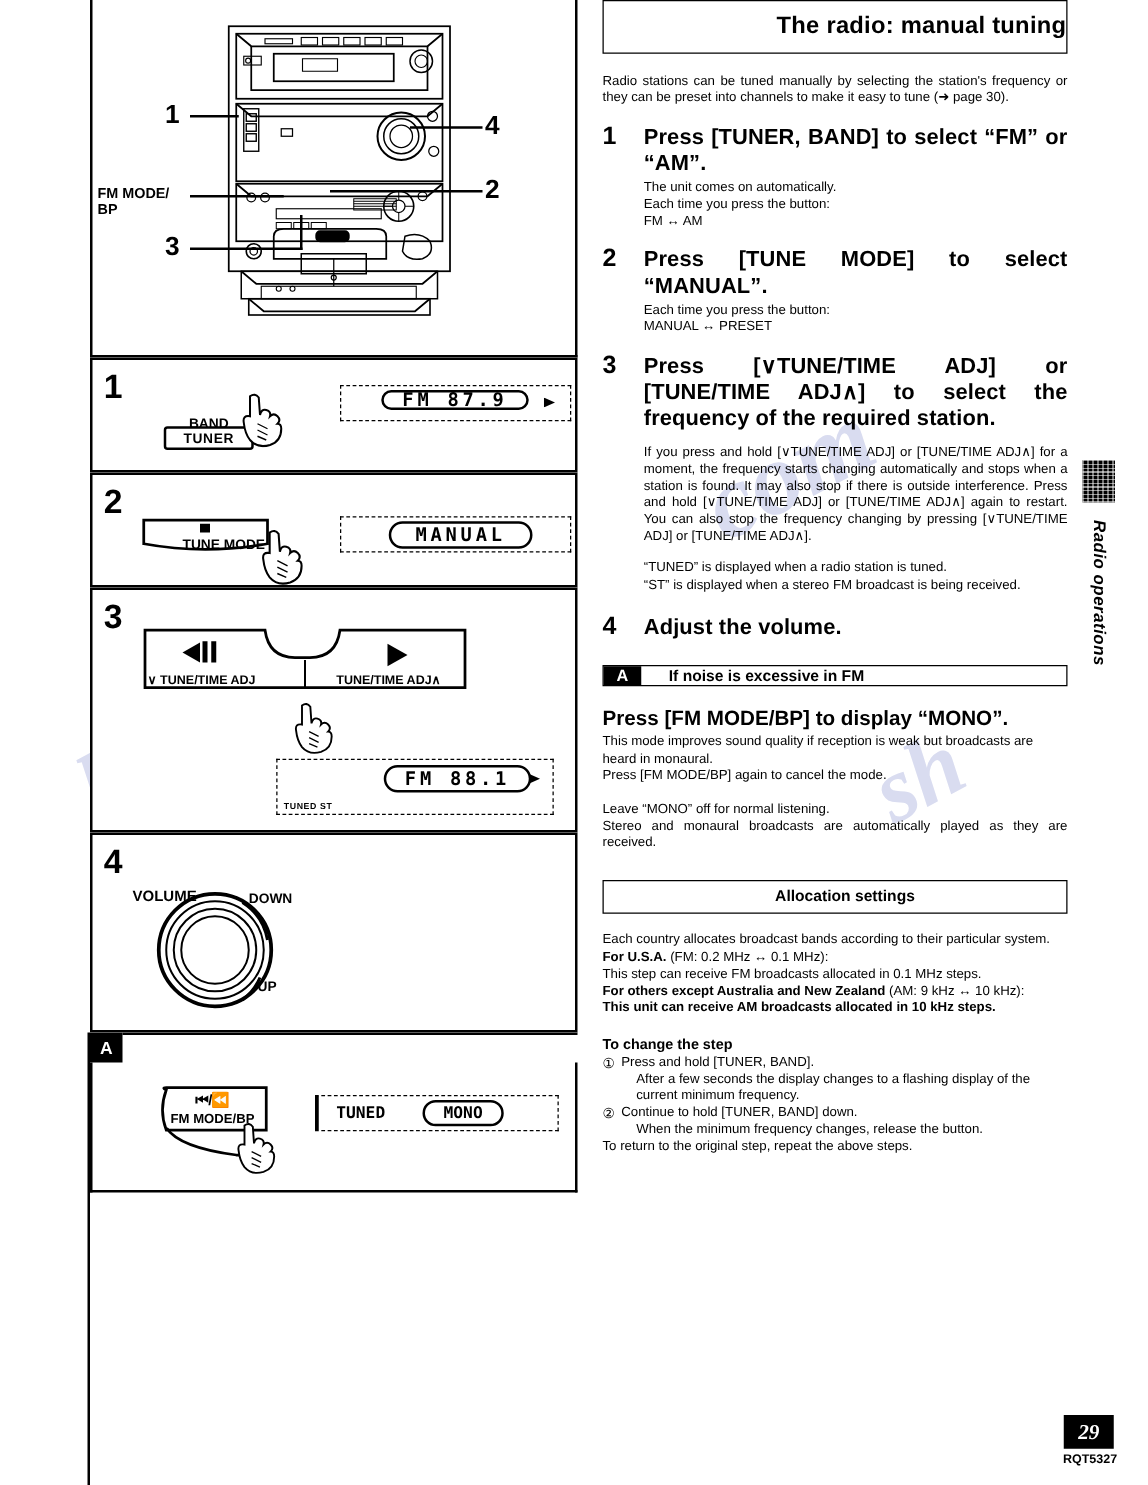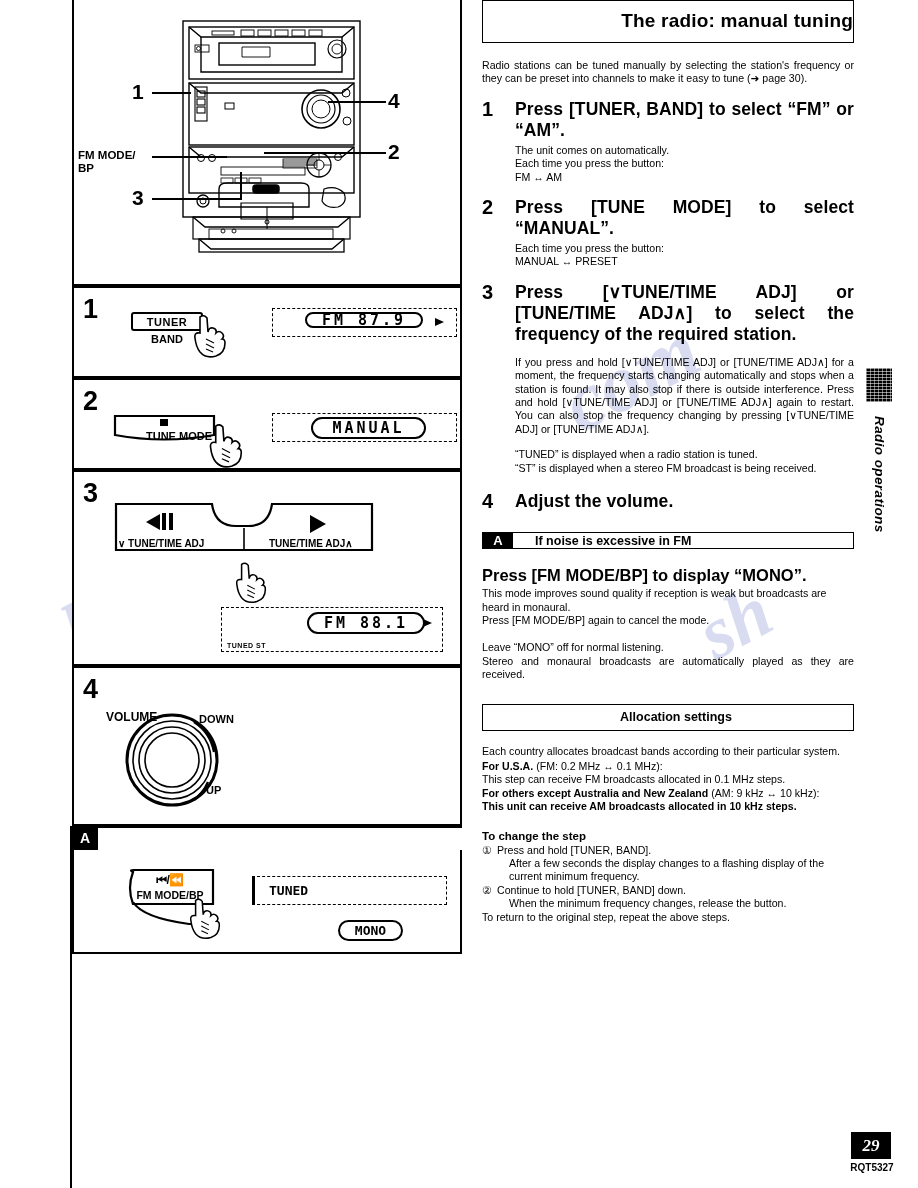--- a/index.html
+++ b/index.html
@@ -43,21 +43,21 @@
   }
   .seg {
     font-family:"DejaVu Sans Mono", monospace; font-weight:bold;
     letter-spacing:3px;
   }
 
   
   .btn-ill {
     position:absolute; border:2.5px solid #000; background:#fff;
     display:flex; align-items:center; justify-content:center;
-    font-weight:bold; font-size:11px; letter-spacing:0.5px;
+    font-weight:bold; font-size:11px; letter-spacing:0.5px;margin-top:29px;
   }
   .hand { position:absolute; }
 
   
   #right-col { position:absolute; left:482px; top:0px; width:372px; }
   .hdr-box {
     border:1.5px solid #000; text-align:right; font-weight:bold;
     font-size:19px; padding:9px 0 10px 0; letter-spacing:0.2px;
   }
   .body-txt {
@@ -367,21 +367,21 @@
                  q3 0 3 4 q0 10 -9 13 q-10 3 -16 -4 q-4 -5 -5 -14 q-1 -6 5 -5 z" fill="#fff" stroke="#000" stroke-width="1.6"></path>
         <path d="M14 26 l8 4 M14 31 l8 4 M14 36 l7 3" stroke="#000" stroke-width="1.1" fill="none"></path>
       </svg>
 
       <div class="disp-dashed" style="left:180px; top:50px; width:195px; height:29px; border-left:3px solid #000;">
         <div style="position:absolute; left:14px; top:6px; font-weight:bold; font-size:13px;
                     font-family:'DejaVu Sans Mono', monospace;">TUNED</div>
         <div style="position:absolute; left:83px; top:3px; width:65px; height:21px;
                     border:2px solid #000; border-radius:11px; display:flex;
                     align-items:center; justify-content:center; font-weight:bold;
-                    font-size:13px; font-family:'DejaVu Sans Mono', monospace;margin-top:40px;">MONO</div>
+                    font-size:13px; font-family:'DejaVu Sans Mono', monospace;">MONO</div>
       </div>
     </div>
 
     <div style="position:absolute; left:-2px; top:826px; width:2px; height:362px; background:#000;"></div>
   </div>
 
   <div id="right-col">
 
     <div class="hdr-box">The radio: manual tuning</div>
 

